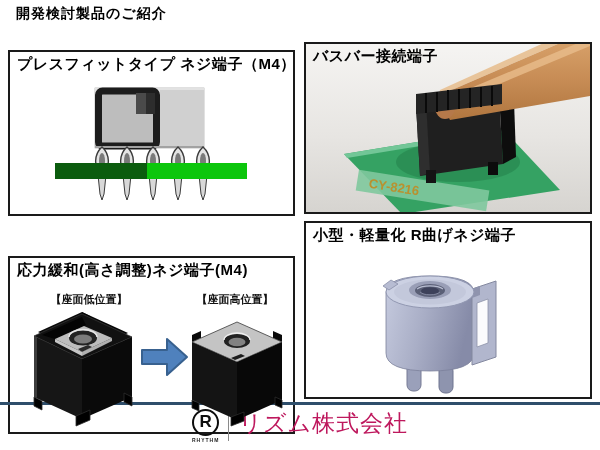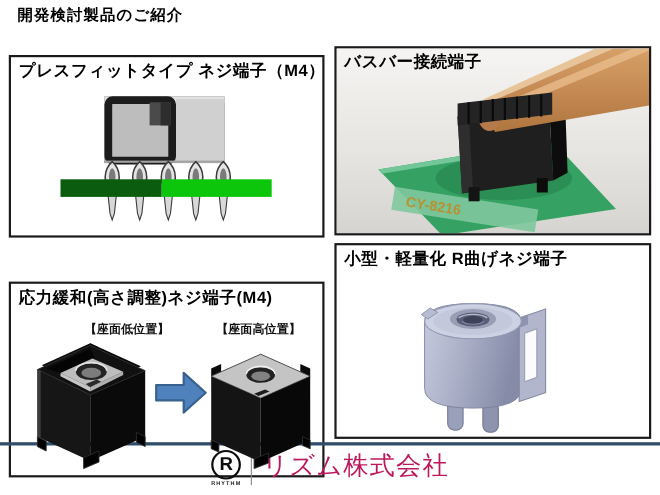--- a/index.html
+++ b/index.html
@@ -25,21 +25,21 @@
   }
 
   .product-svg { position: absolute; z-index: 1; }
 
   .photo-bg { position: absolute; inset: 0; z-index: 0; }
 
   .seat-label {
     position: absolute; z-index: 2; top: 34px; width: 130px;
     text-align: center; font-size: 11px; font-weight: bold; color: #111;
   }
-  .seat-label.low  { left: 14px; text-align: right; }
+  .seat-label.low  { left: 14px; }
   .seat-label.high { left: 160px; font-family: Liberation Serif, serif; }
 
   .footer-divider {
     position: absolute; left: 0; top: 402px; width: 600px; height: 3px;
     background: #2e4e6b;
   }
 
   .footer {
     position: absolute; left: 0; top: 408px; width: 600px;
     display: flex; justify-content: center; align-items: center; gap: 9px;

